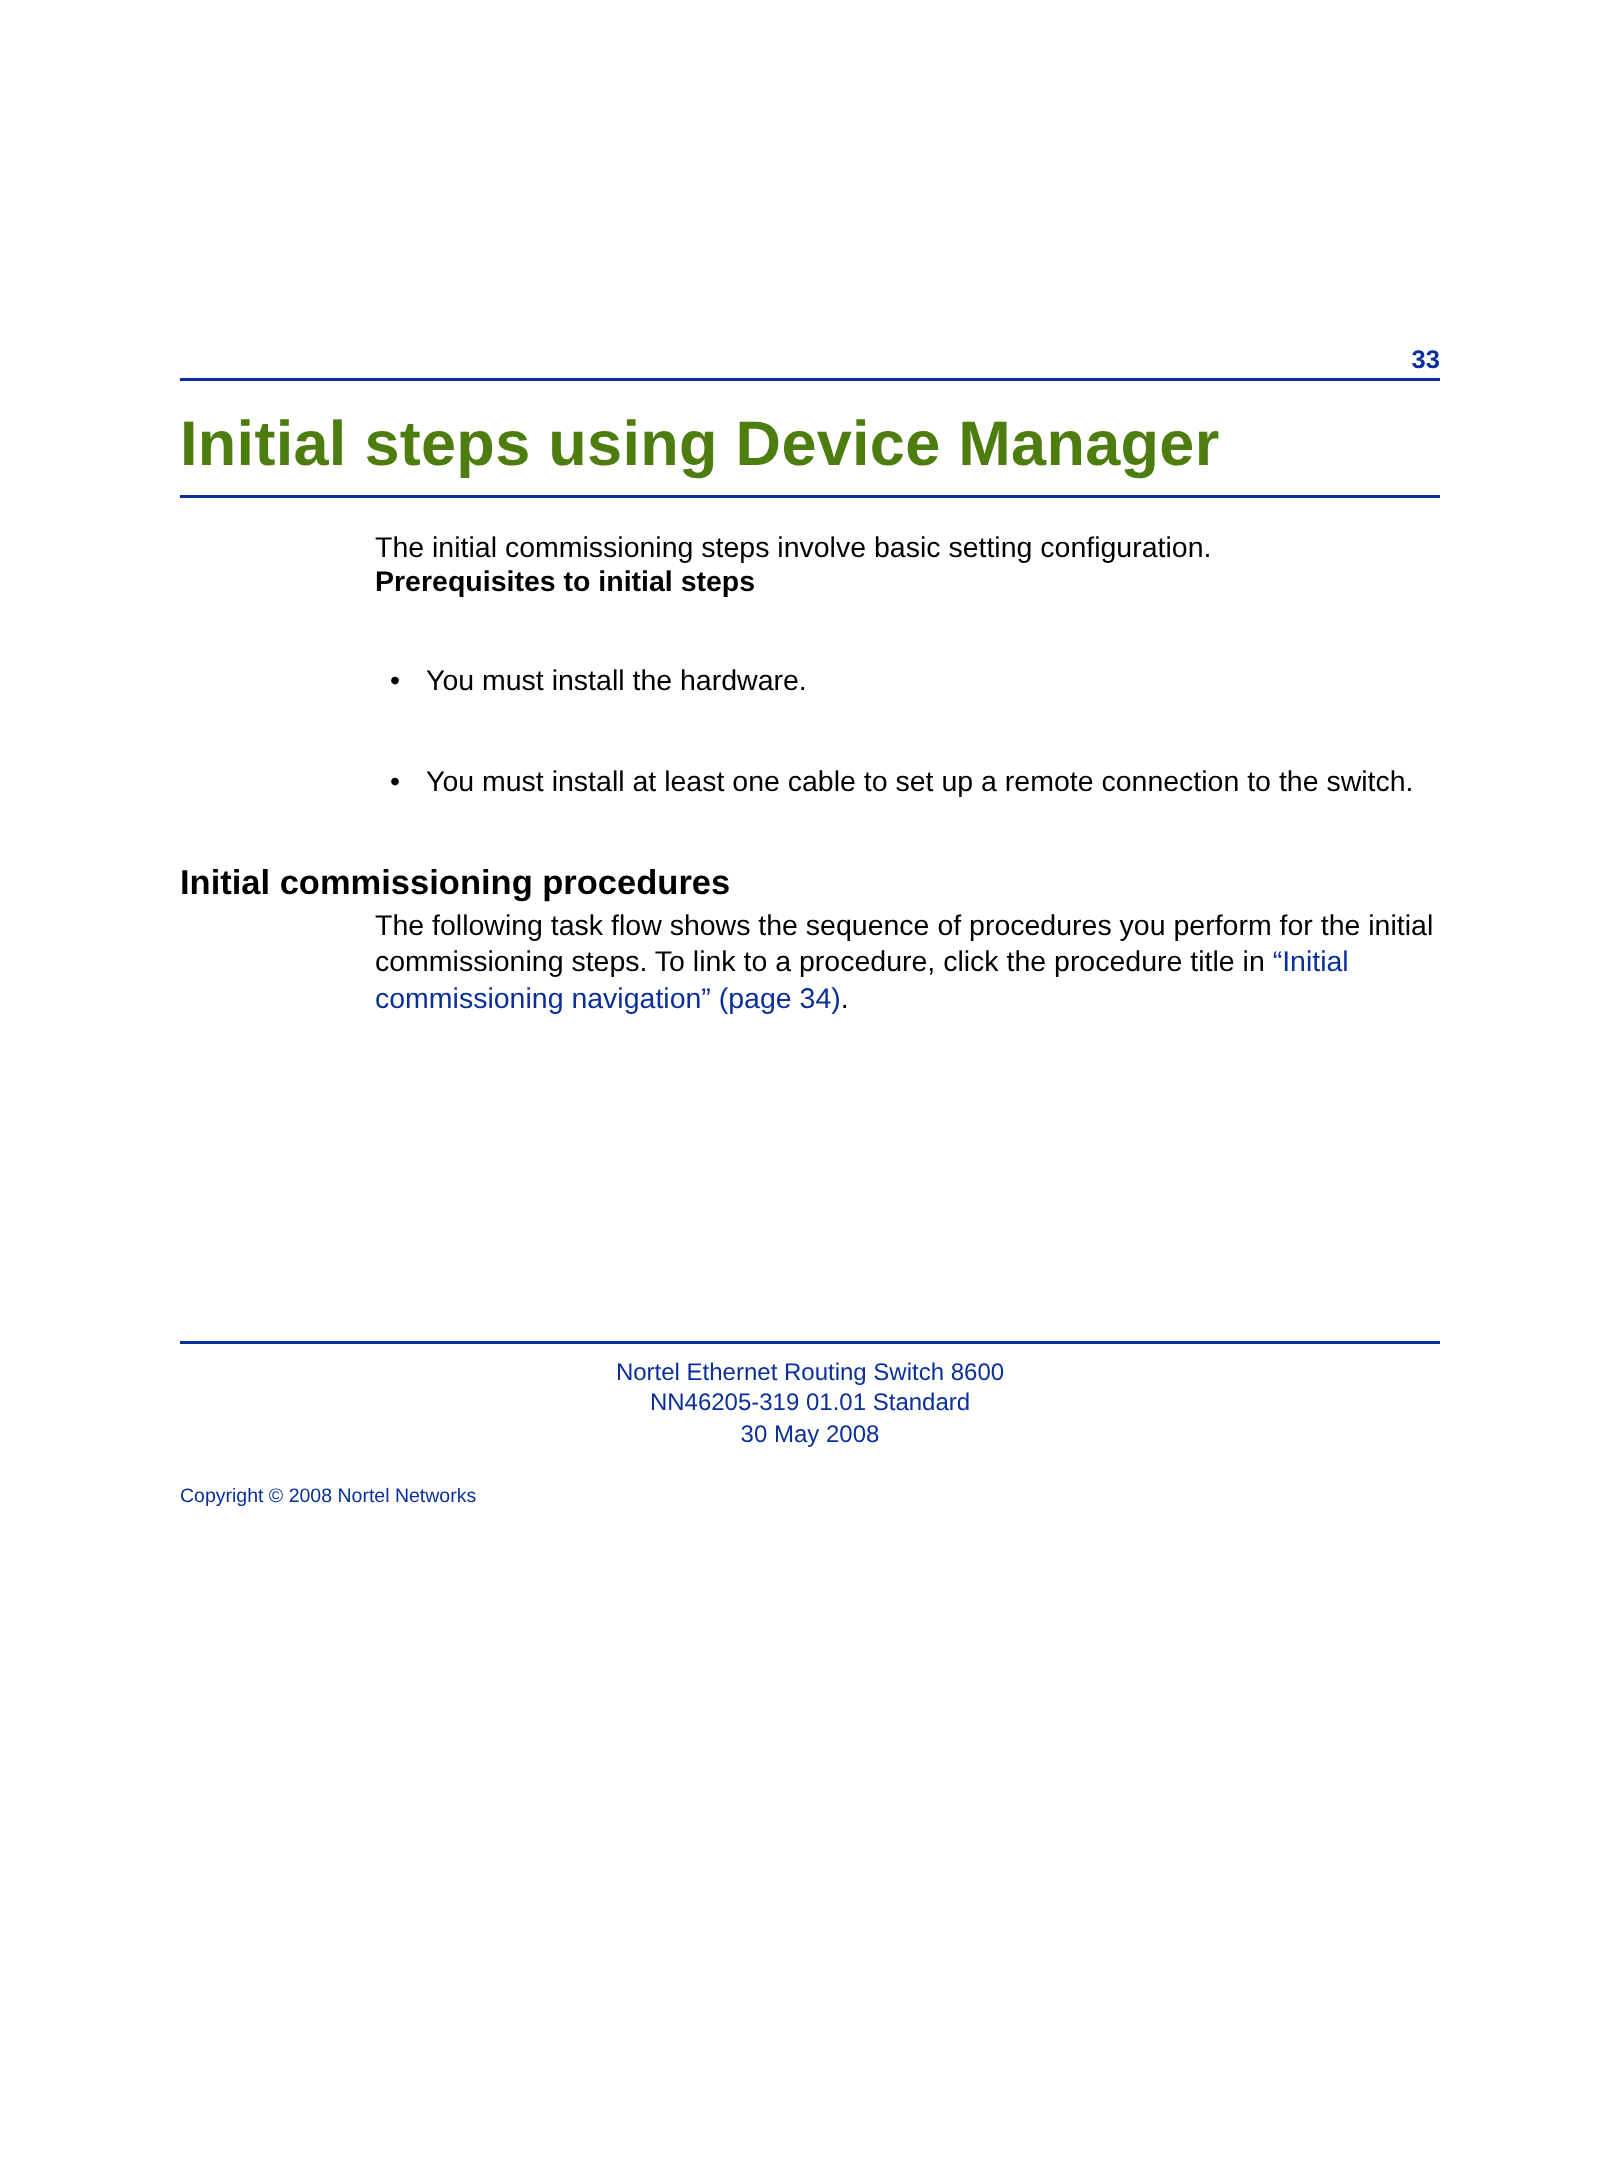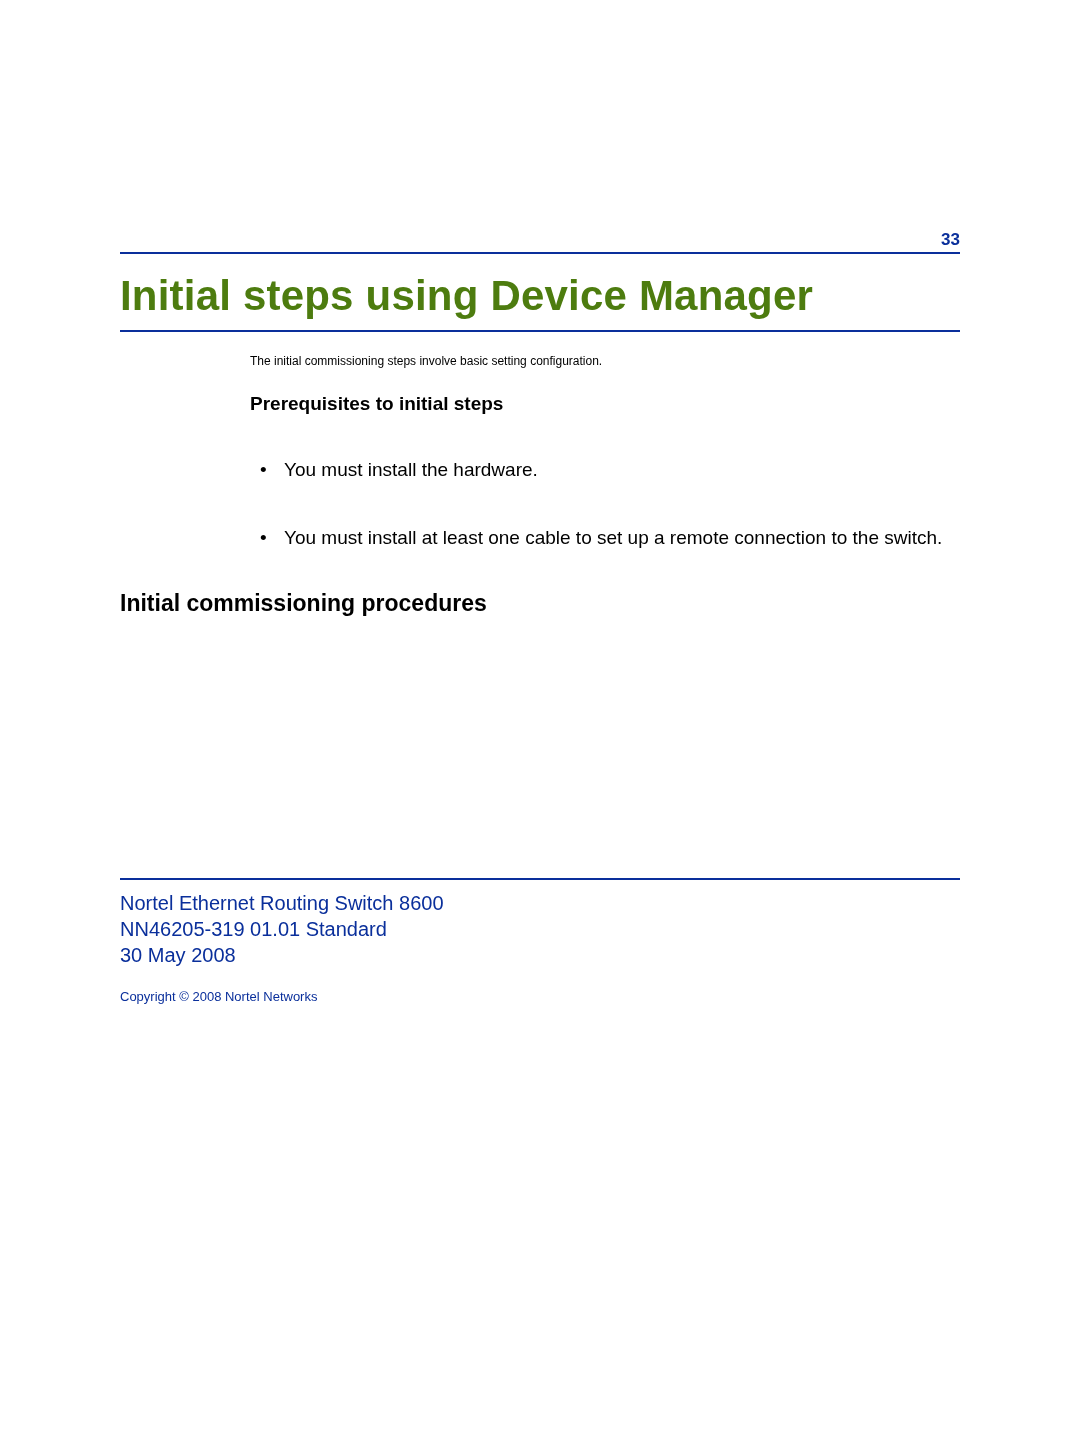--- a/index.html
+++ b/index.html
@@ -40,23 +40,22 @@
 }
 .rule-under-title {
   border-top: 2px solid #0a2f9b;
   margin-bottom: 22px;
 }
 .body-block {
   margin-left: 130px;
   max-width: 720px;
 }
 .intro {
-  font-size: 12px;
+  font-size: 19px;
   line-height: 1.25;
-  margin-bottom: 24px;
 }
 .sub-bold {
   font-weight: bold;
   font-size: 19px;
   margin-bottom: 22px;
 }
 ul.prereq {
   margin: 0 0 40px 0;
   padding-left: 28px;
   list-style: none;
@@ -94,23 +93,23 @@
   position: absolute;
   left: 120px;
   right: 120px;
   bottom: 96px;
 }
 .footer-rule {
   border-top: 2px solid #0a2f9b;
   margin-bottom: 10px;
 }
 .footer-center {
-  text-align: left;
+  text-align: center;
   color: #0a2f9b;
-  font-size: 20px;
+  font-size: 16px;
   line-height: 1.3;
   font-family: Arial, Helvetica, sans-serif;
 }
 .footer-left {
   position: absolute;
   left: 0;
   bottom: -36px;
   color: #0a2f9b;
   font-size: 13px;
 }
@@ -133,20 +132,23 @@
     <div class="sub-bold">Prerequisites to initial steps</div>
 
     <ul class="prereq">
       <li>You must install the hardware.</li>
       <li>You must install at least one cable to set up a remote connection to the switch.</li>
     </ul>
   </div>
 
   <div class="section-h">Initial commissioning procedures</div>
 
+  <div class="proc-para">
+    <span>The following task flow shows the sequence of procedures you perform for the initial commissioning steps. To link to a procedure, click the procedure title in </span><span class="link-text">“Initial commissioning navigation” (page 34)</span><span>.</span>
+  </div>
 
   <div class="footer">
     <div class="footer-rule"></div>
     <div class="footer-center">
       <div>Nortel Ethernet Routing Switch 8600</div>
       <div>NN46205-319   01.01   Standard</div>
       <div>30 May 2008</div>
     </div>
     <div class="footer-left">Copyright © 2008 Nortel Networks</div>
   </div>

